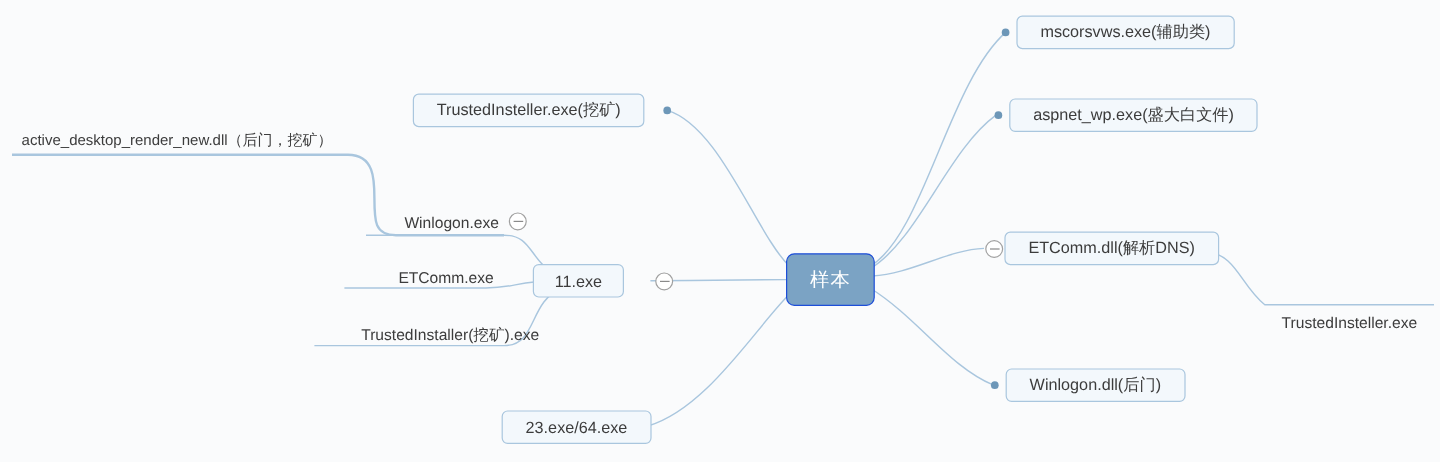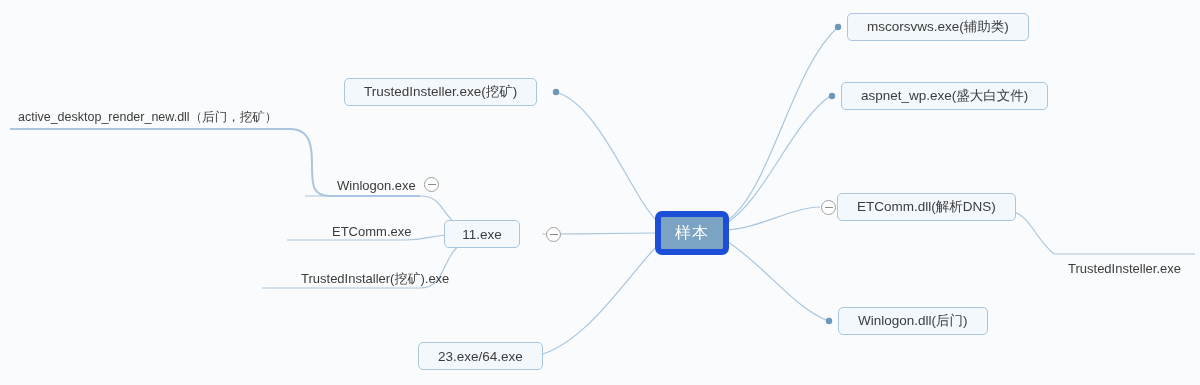--- a/index.html
+++ b/index.html
@@ -38,21 +38,21 @@
     border-radius: 5px;
     color: #3c3c3c;
     font-size: 13.5px;
     padding: 0 19px;
     height: 28px;
     align-items: center;
   }
   
   .node.root {
     background: #7ba3c4;
-    border: 6px solid #1d4ed8;
+    border: 1px solid #1d4ed8;
     border-radius: 7px;
     color: #ffffff;
     font-size: 16px;
     height: 44px;
     width: 74px;
     letter-spacing: 1px;
   }
   
   .node.plain {
     color: #3c3c3c;

